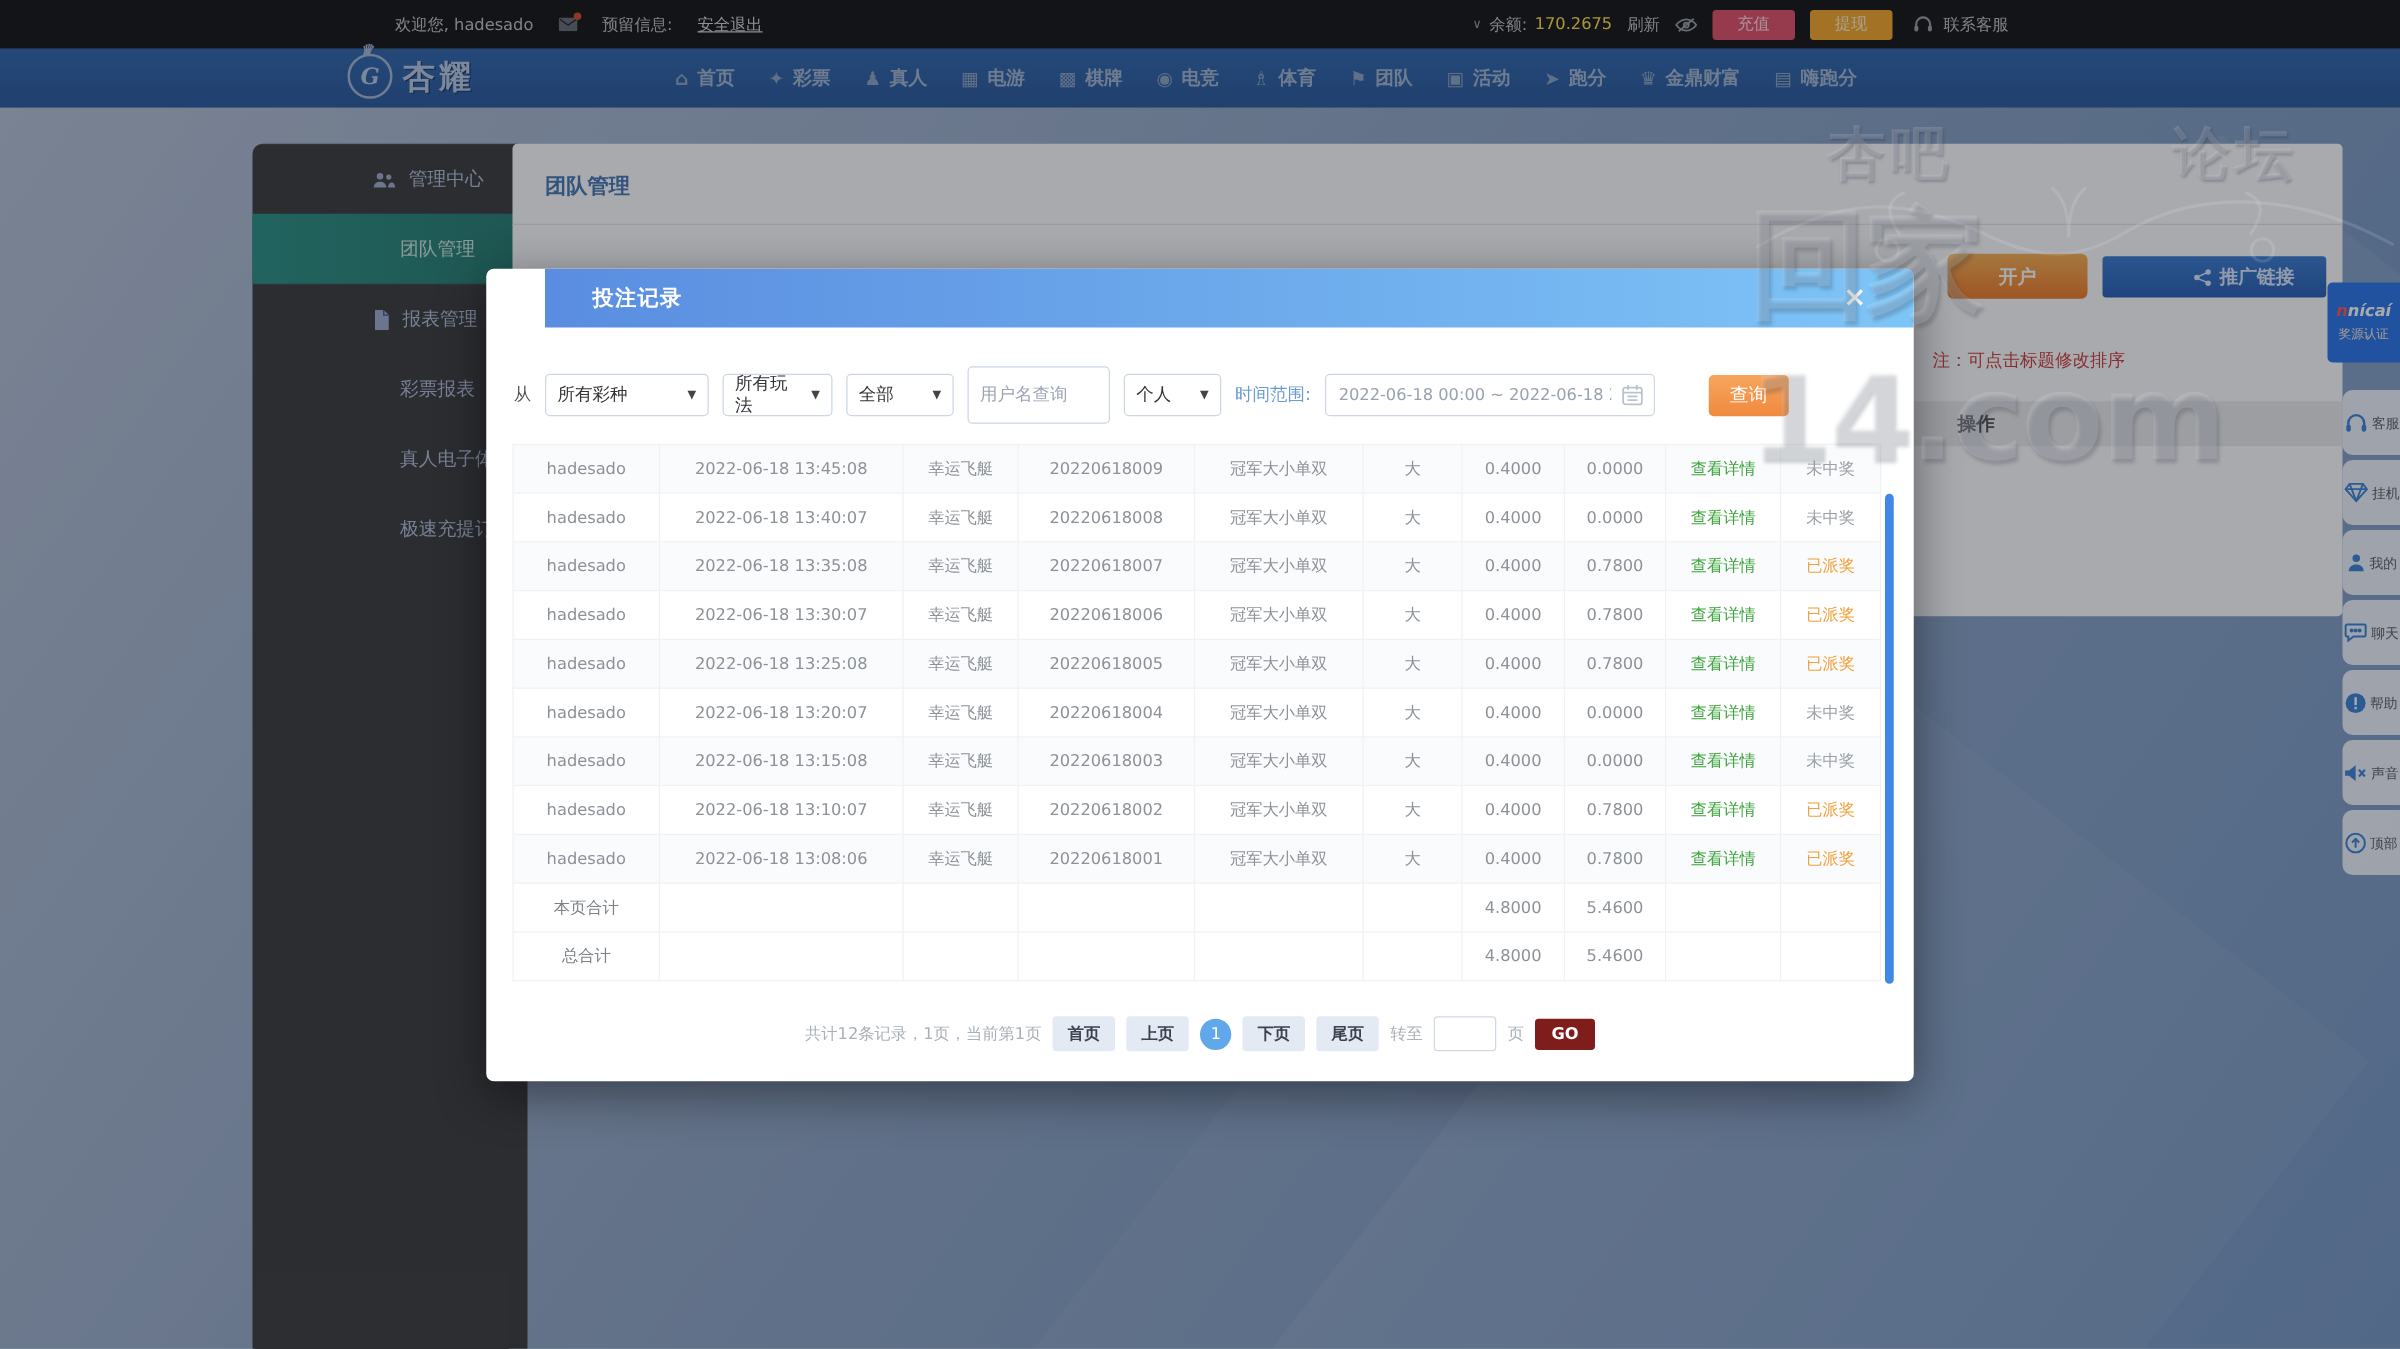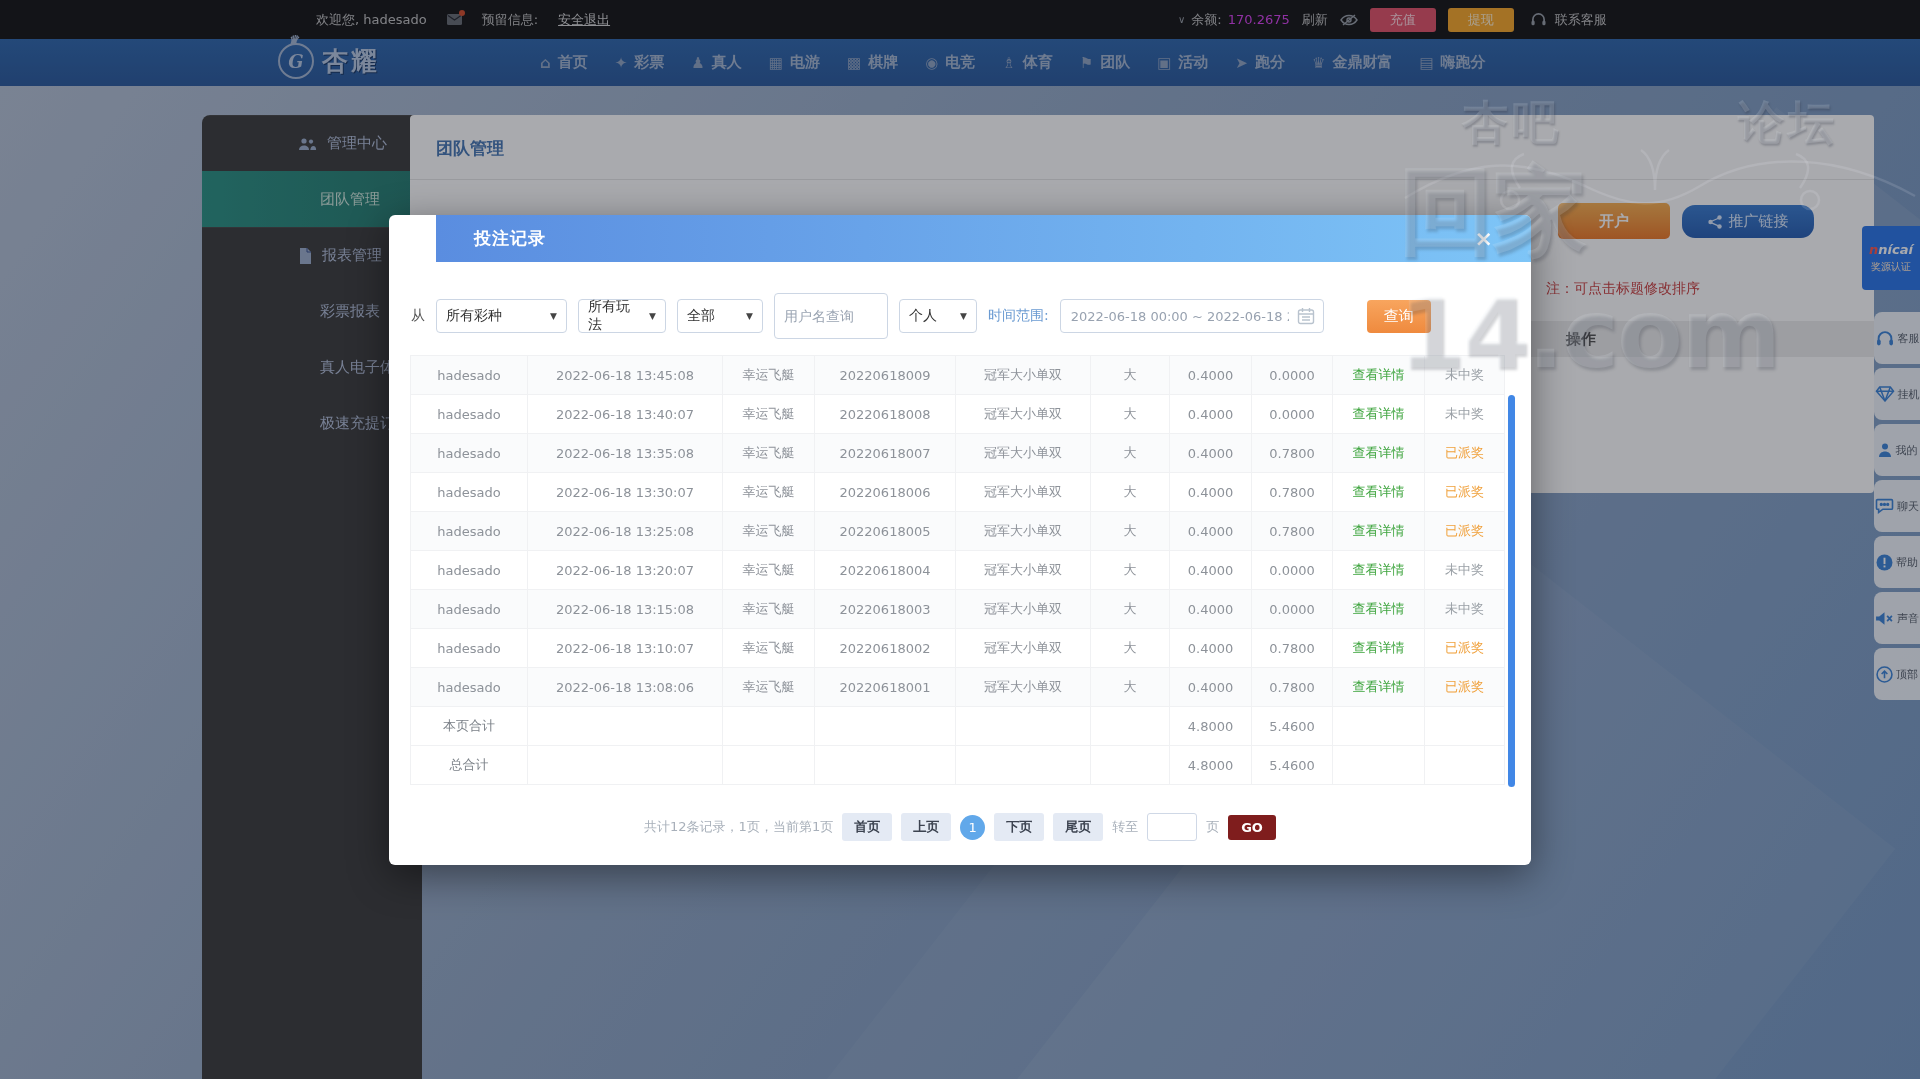--- a/index.html
+++ b/index.html
@@ -12,21 +12,21 @@
   input{font-family:inherit;}
   svg{display:block;}
 
   
   #topbar{position:absolute;left:0;top:0;width:1920px;height:39px;background:#1a1a1a;z-index:2;}
   .tb-left{position:absolute;left:316px;top:0;height:39px;display:flex;align-items:center;gap:20px;color:#c2c2c2;font-size:13px;}
   .tb-right{position:absolute;left:1178px;top:0;height:39px;display:flex;align-items:center;gap:12px;color:#c2c2c2;font-size:13px;}
   .mail-wrap{position:relative;}
   .mail-dot{position:absolute;right:-3px;top:-4px;width:6px;height:6px;border-radius:50%;background:#d4502e;}
   .logout{text-decoration:underline;color:#d6d6d6;}
-  .balance-val{color:#d946ef;}
+  .balance-val{color:#fde047;}
   .tb-btn{height:24px;line-height:24px;padding:0 20px;border-radius:3px;font-size:13px;}
   .tb-btn.recharge{background:#e2556b;color:#ffd9e0;}
   .tb-btn.withdraw{background:#f7a92d;color:#fff0d0;}
   .tb-ico{color:#9aa0a8;}
 
   
   #navbar{position:absolute;left:0;top:39px;width:1920px;height:47px;background:linear-gradient(#336aae,#2e5d9e);z-index:2;}
   .logo{position:absolute;left:278px;top:4px;display:flex;align-items:center;gap:8px;color:#b9c9e2;}
   .logo-emblem{width:32px;height:32px;border:2px solid #a6b8d4;border-radius:50%;display:flex;align-items:center;justify-content:center;
     font-family:"DejaVu Serif","Liberation Serif",serif;font-style:italic;font-weight:bold;font-size:18px;position:relative;}
@@ -51,23 +51,23 @@
   .sb-item.sub{padding-left:118px;}
   .sb-item.active{background:linear-gradient(90deg,#2f9486,#2a7e72);color:#cfe7dc;}
 
   
   #main-panel{position:absolute;left:410px;top:115px;width:1464px;height:378px;background:#ffffff;border-radius:4px;z-index:2;}
   .page-title{position:absolute;left:26px;top:22px;font-size:17px;font-weight:bold;color:#4a7ab5;}
   .title-divider{position:absolute;left:0;top:64px;width:1464px;height:1px;background:#e6e6e6;}
   .btn-open{position:absolute;left:1148px;top:88px;width:112px;height:36px;border-radius:5px;
     background:linear-gradient(#f9b254,#ef7d2c);color:#fff;font-size:15px;font-weight:bold;
     display:flex;align-items:center;justify-content:center;}
-  .btn-promo{position:absolute;left:1272px;top:90px;width:132px;height:33px;border-radius:13px;
-    background:linear-gradient(#3e7fd0,#2c62b4);color:#dce9fb;font-size:15px;font-weight:normal;
-    display:flex;align-items:center;justify-content:center;gap:7px;}
+  .btn-promo{position:absolute;left:1272px;top:90px;width:132px;height:33px;border-radius:3px;
+    background:linear-gradient(#3e7fd0,#2c62b4);color:#dce9fb;font-size:15px;font-weight:bold;
+    display:flex;align-items:center;justify-content:center;gap:7px;padding-left:47px;}
   .sort-note{position:absolute;left:1136px;top:165px;font-size:14px;color:#cc4444;}
   .ops-head{position:absolute;left:1108px;top:206px;width:356px;height:36px;background:#ededed;
     display:flex;align-items:center;padding-left:48px;box-sizing:border-box;font-size:15px;font-weight:bold;color:#555;}
   .ops-row{position:absolute;left:1108px;top:242px;width:356px;height:44px;background:#fff;border-bottom:1px solid #eee;
     display:flex;align-items:center;gap:18px;padding-left:8px;box-sizing:border-box;font-size:14px;color:#6b87c8;}
 
   
   #cert-badge{position:absolute;left:1862px;top:226px;width:58px;height:64px;background:#2f79e8;border-radius:4px 0 0 4px;
     z-index:2;display:flex;flex-direction:column;align-items:center;justify-content:center;gap:3px;}
   .cert-l1{color:#fff;font-style:italic;font-weight:bold;font-size:13px;}

